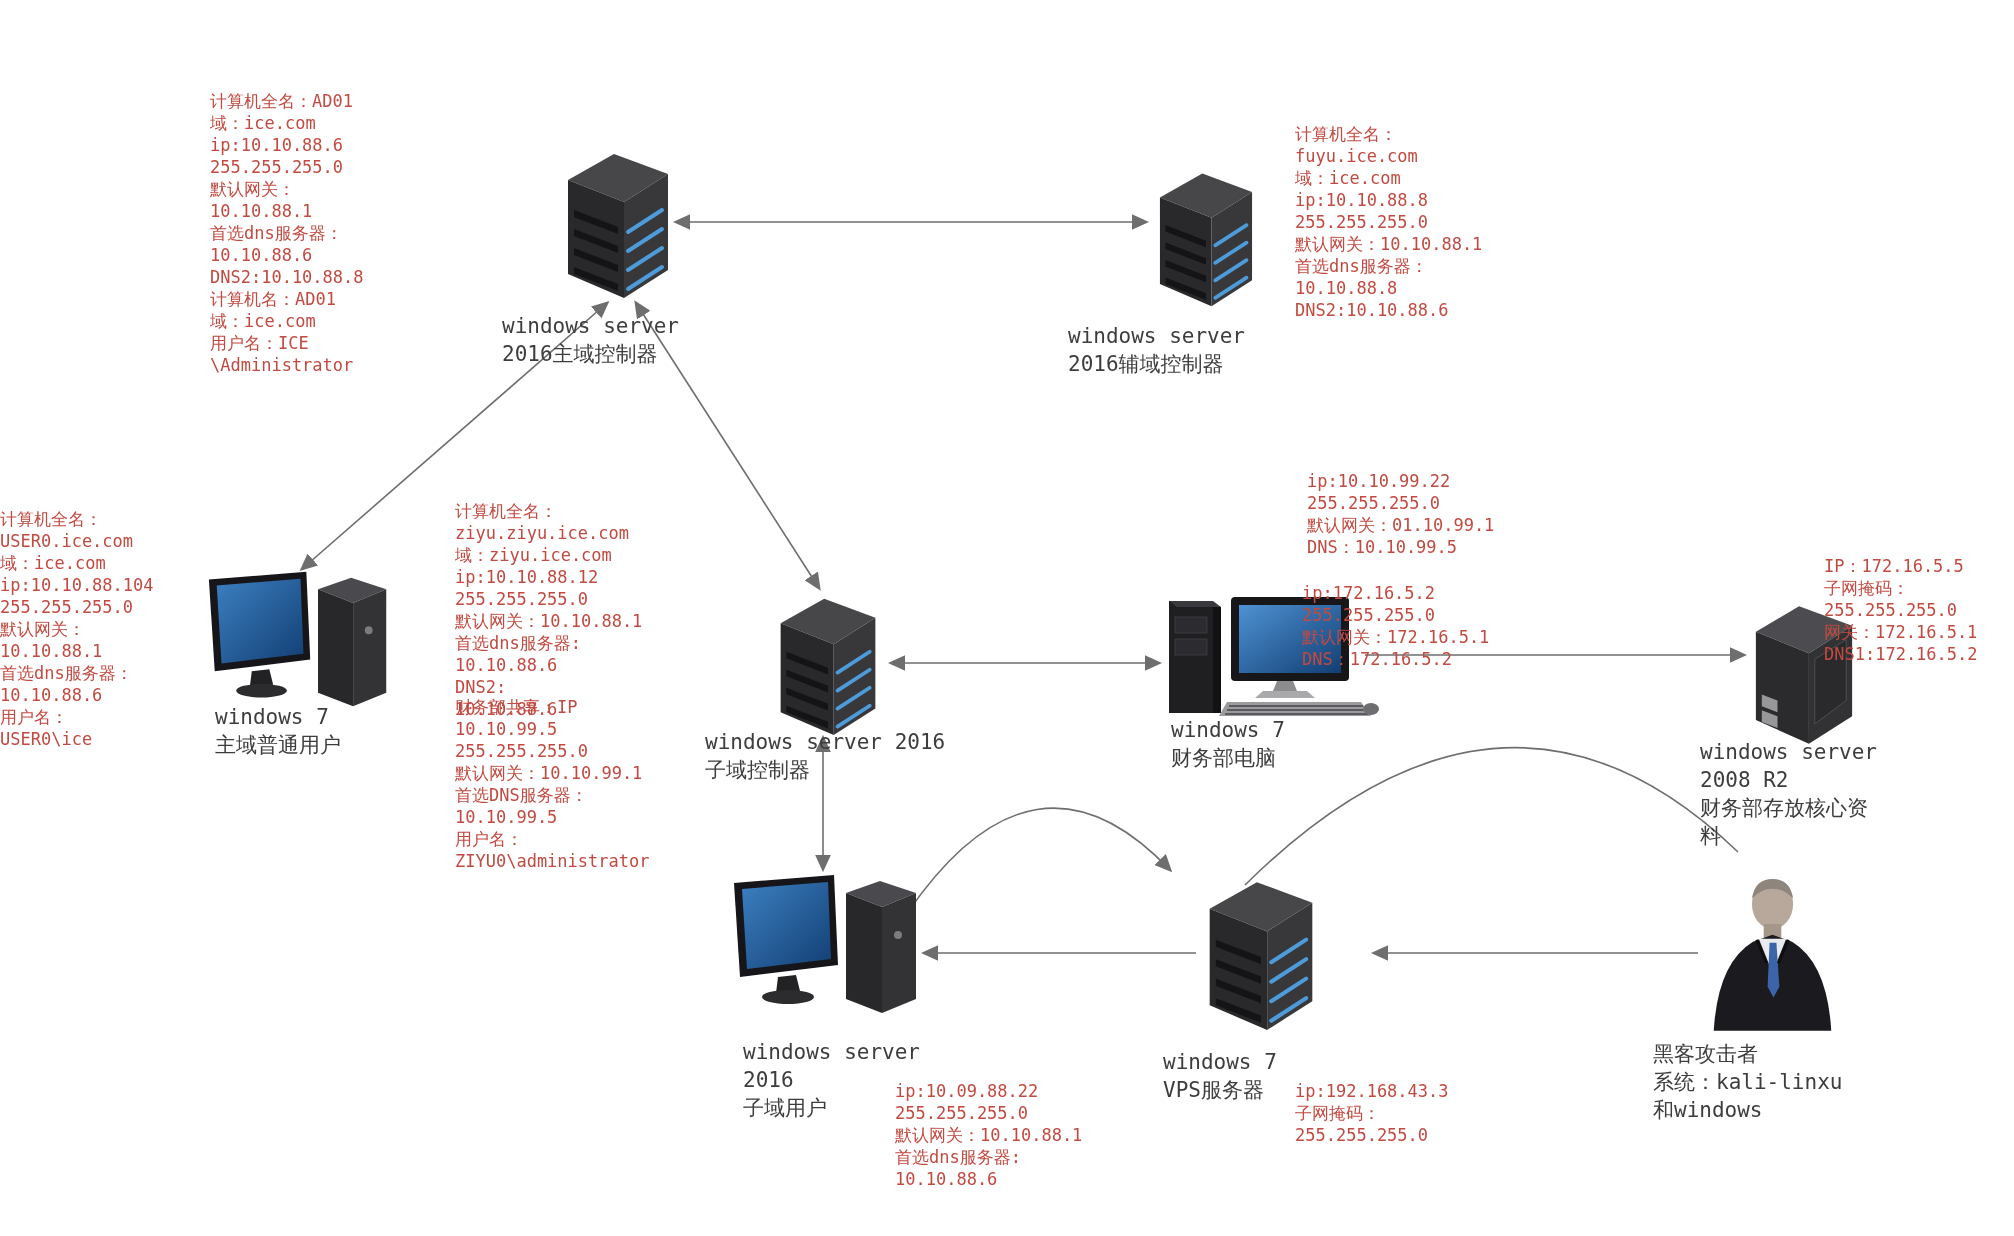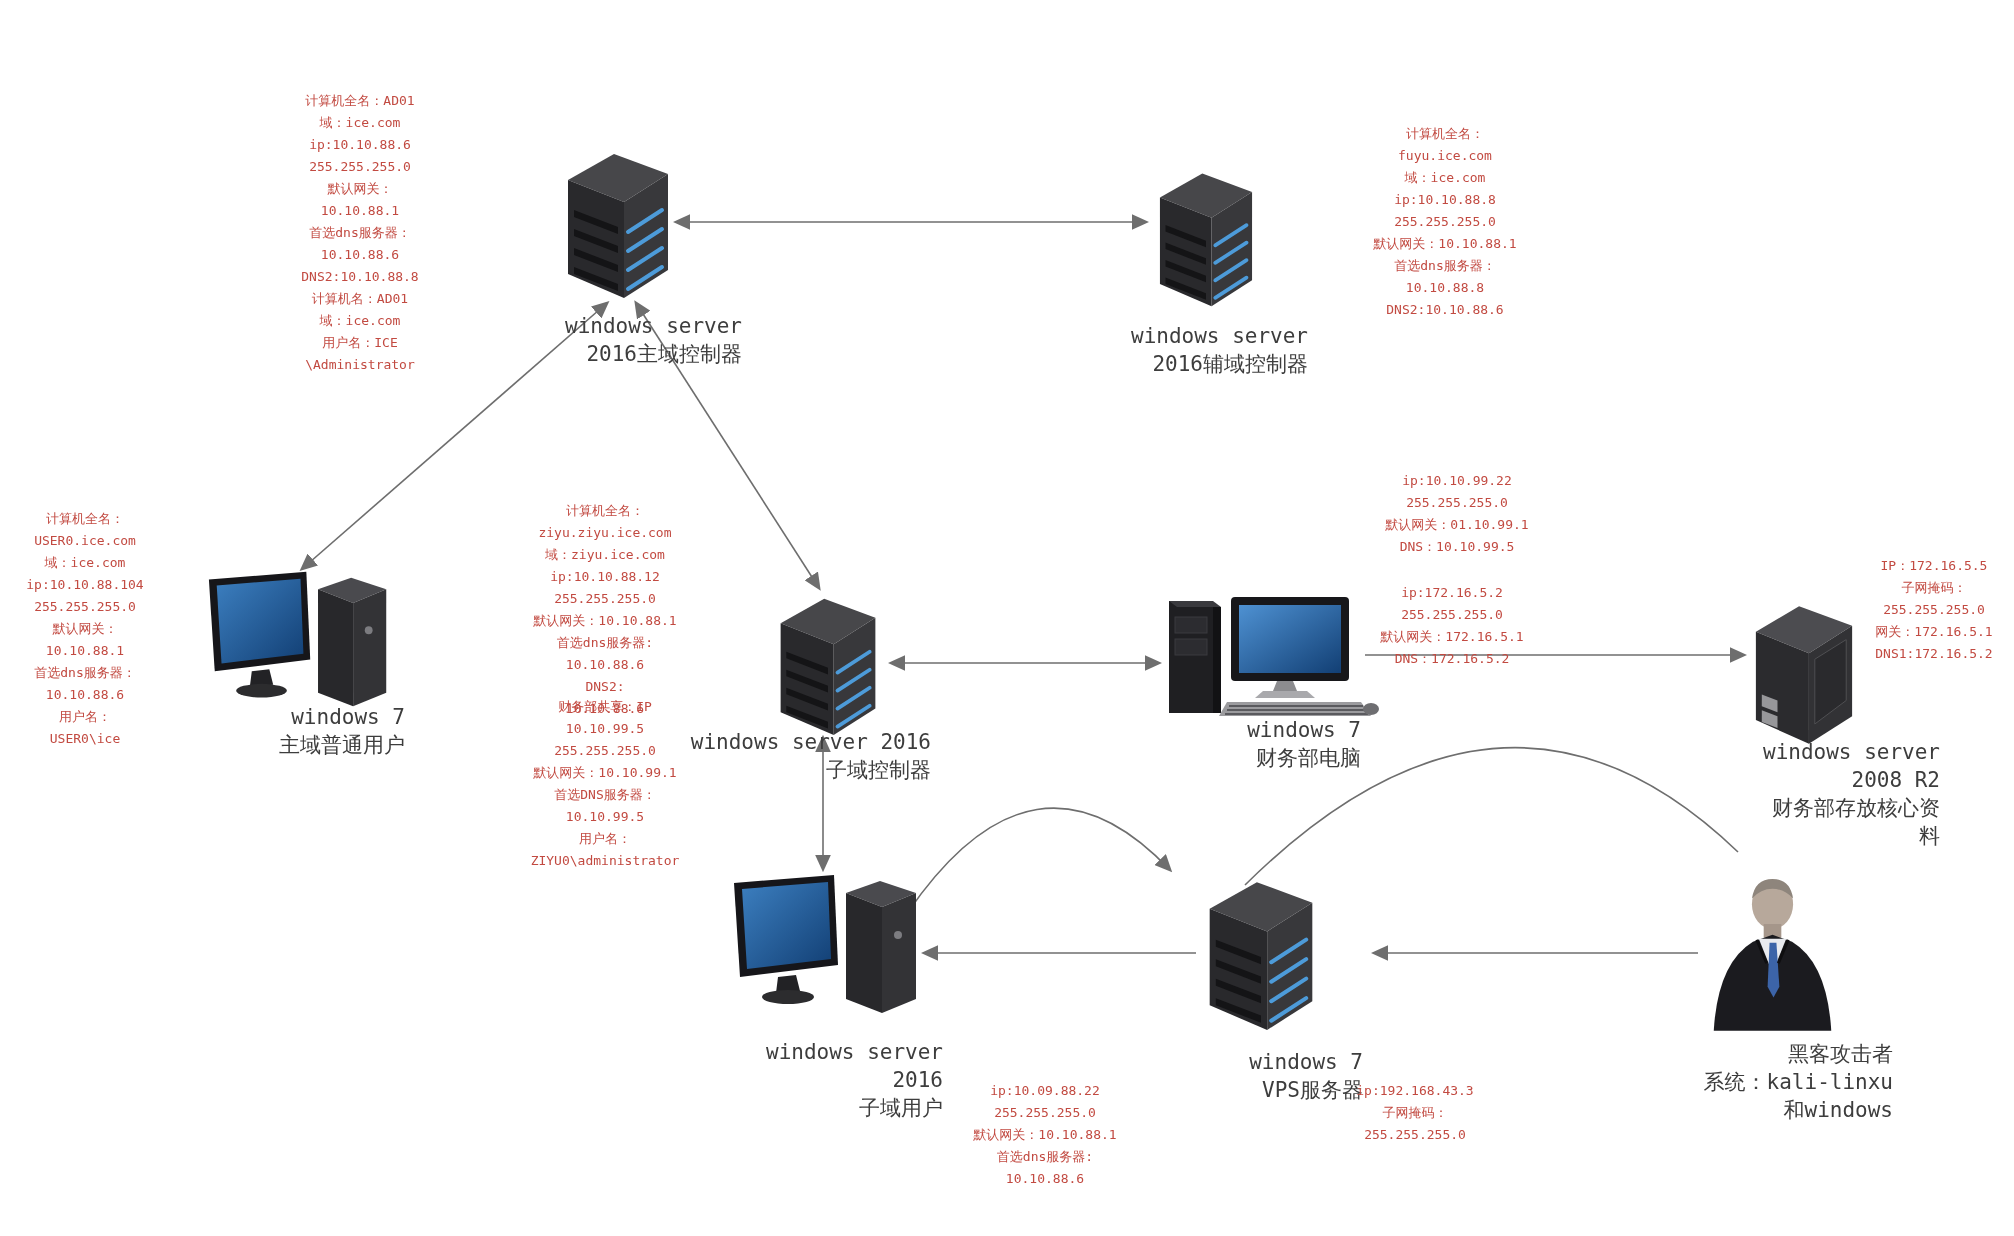--- a/index.html
+++ b/index.html
@@ -1,24 +1,24 @@
 <!DOCTYPE html>
 <html><head>
 <meta charset="utf-8">
 <style>
   html,body{margin:0;padding:0;background:#ffffff;}
   body{width:2014px;height:1236px;position:relative;overflow:hidden;
        font-family:"DejaVu Sans Mono","Liberation Mono",monospace;}
   #canvas{position:absolute;left:0;top:0;width:2014px;height:1236px;}
   #wires{position:absolute;left:0;top:0;z-index:1;}
   .node{position:absolute;z-index:2;}
-  .note{position:absolute;z-index:3;color:#c24a41;font-size:13px;line-height:22px;
-        text-align:center;white-space:pre-line;}
+  .note{position:absolute;z-index:3;color:#c24a41;font-size:17px;line-height:22px;
+        white-space:pre-line;}
   .node-label{position:absolute;z-index:3;color:#3d3d3d;font-size:21px;line-height:28px;
-        text-align:right;white-space:pre-line;}
+        text-align:left;white-space:pre-line;}
 </style>
 </head>
 <body>
 
 <div id="canvas">
 
   <svg id="wires" width="2014" height="1236" viewBox="0 0 2014 1236">
     <defs>
       <marker id="ah" markerWidth="11" markerHeight="10" refX="9" refY="5" orient="auto-start-reverse">
         <polygon points="0,0 11,5 0,10" fill="#6e6e6e"></polygon>
@@ -197,21 +197,21 @@
       <path d="M 56 72 L 66 96 M 88 72 L 78 96" stroke="#0e0e10" stroke-width="3" fill="none"></path>
     </svg>
   </div>
 
   <div class="node-label" style="left:502px;top:312px;width:240px">windows server
 2016主域控制器</div>
   <div class="node-label" style="left:1068px;top:322px;width:240px">windows server
 2016辅域控制器</div>
   <div class="node-label" style="left:215px;top:703px;width:190px">windows 7
 主域普通用户</div>
-  <div class="node-label" style="left:681px;top:728px;width:250px">windows server 2016
+  <div class="node-label" style="left:705px;top:728px;width:250px">windows server 2016
 子域控制器</div>
   <div class="node-label" style="left:1171px;top:716px;width:190px">windows 7
 财务部电脑</div>
   <div class="node-label" style="left:1700px;top:738px;width:240px">windows server
 2008 R2
 财务部存放核心资
 料</div>
   <div class="node-label" style="left:743px;top:1038px;width:200px">windows server
 2016
 子域用户</div>

